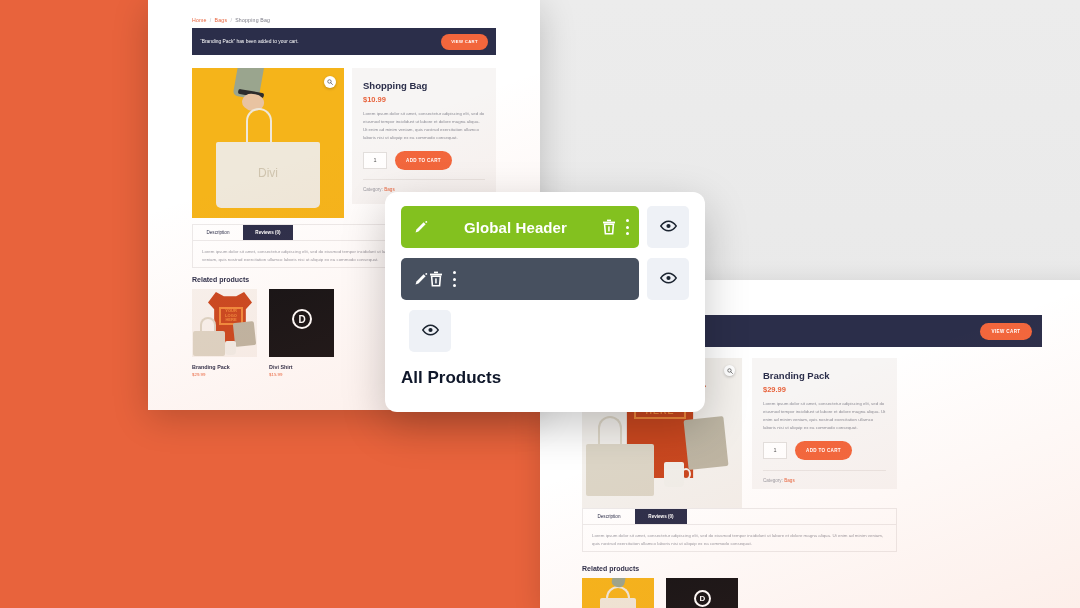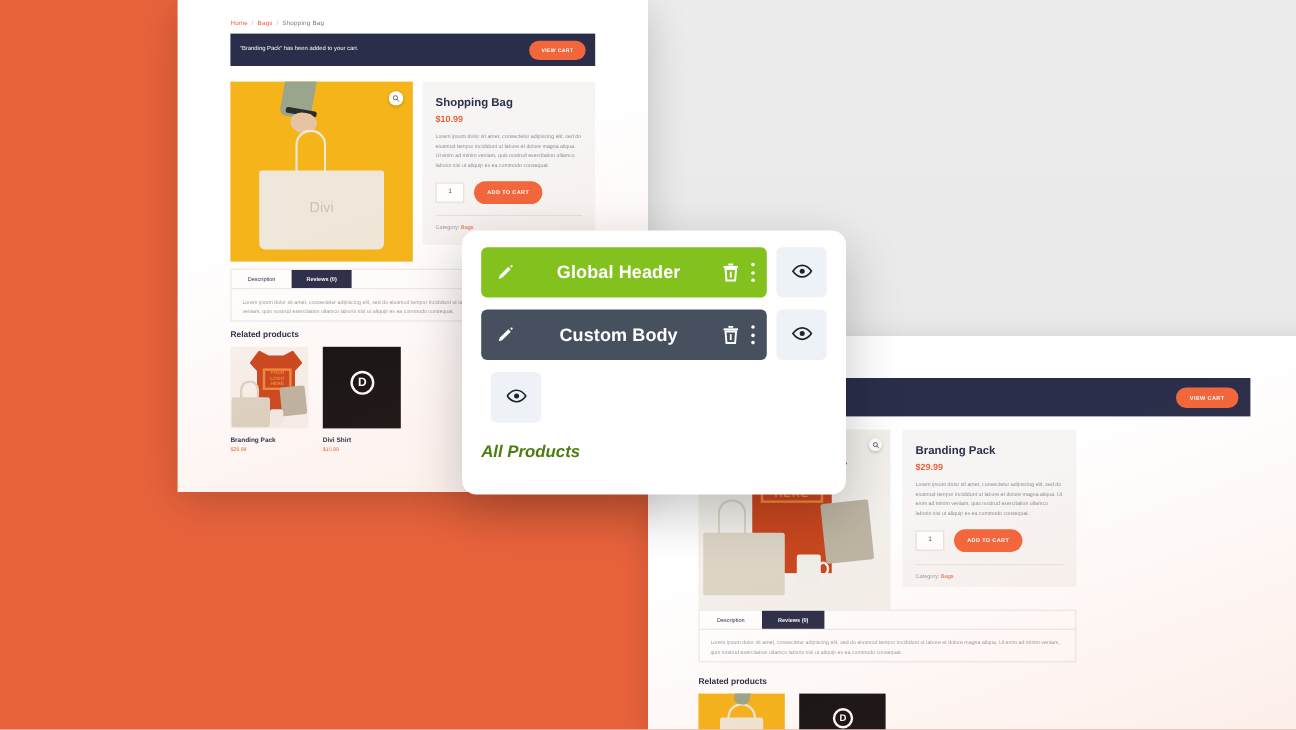--- a/index.html
+++ b/index.html
@@ -173,23 +173,22 @@
   .tb-trash { width:14px; height:16px; margin-right:9px; }
   .tb-dots  { width:4px; height:16px; display:flex; flex-direction:column;
               justify-content:space-between; align-items:center; }
   .tb-dots i { width:3px; height:3px; border-radius:50%; background:#fff; display:block; }
   .tb-eye-btn {
     width:42px; height:42px; margin-left:8px; border-radius:5px;
     background:#EEF1F6; border:none; cursor:pointer;
     display:flex; align-items:center; justify-content:center;
   }
   .tb-footer {
-    color:#4d7c0f; font-size:14px; font-weight:700;
+    color:#0f172a; font-size:17px; font-weight:700;
     padding-top:6px;
-    font-style:italic;
   }
 </style>
 </head>
 <body>
 
 <div id="stage">
 
   <div class="bg-right"></div>
 
   <div class="page-card" id="page-back">
@@ -385,21 +384,20 @@
     </div>
 
     <div class="tb-row">
       <div class="tb-bar dark">
         <span class="tb-pencil">
           <svg width="16" height="16" viewBox="0 0 20 20" aria-hidden="true">
             <path d="M3.2 16.8l1.1-3.6 9-9 2.5 2.5-9 9-3.6 1.1z" fill="#ffffff"></path>
             <circle cx="16.6" cy="3.6" r="1.2" fill="#ffffff"></circle>
           </svg>
         </span>
-        <span class="tb-label">Custom Body</span>
         <span class="tb-trash">
           <svg width="14" height="16" viewBox="0 0 14 16" aria-hidden="true">
             <rect x="5" y="0.6" width="4" height="1.6" fill="#ffffff"></rect>
             <rect x="1" y="2.6" width="12" height="1.8" fill="#ffffff"></rect>
             <path d="M2.6 5.2h8.8l-0.8 9.6H3.4z" fill="none" stroke="#ffffff" stroke-width="1.6"></path>
             <rect x="6.2" y="7.4" width="1.5" height="5" fill="#ffffff"></rect>
           </svg>
         </span>
         <span class="tb-dots">
             <i></i>

